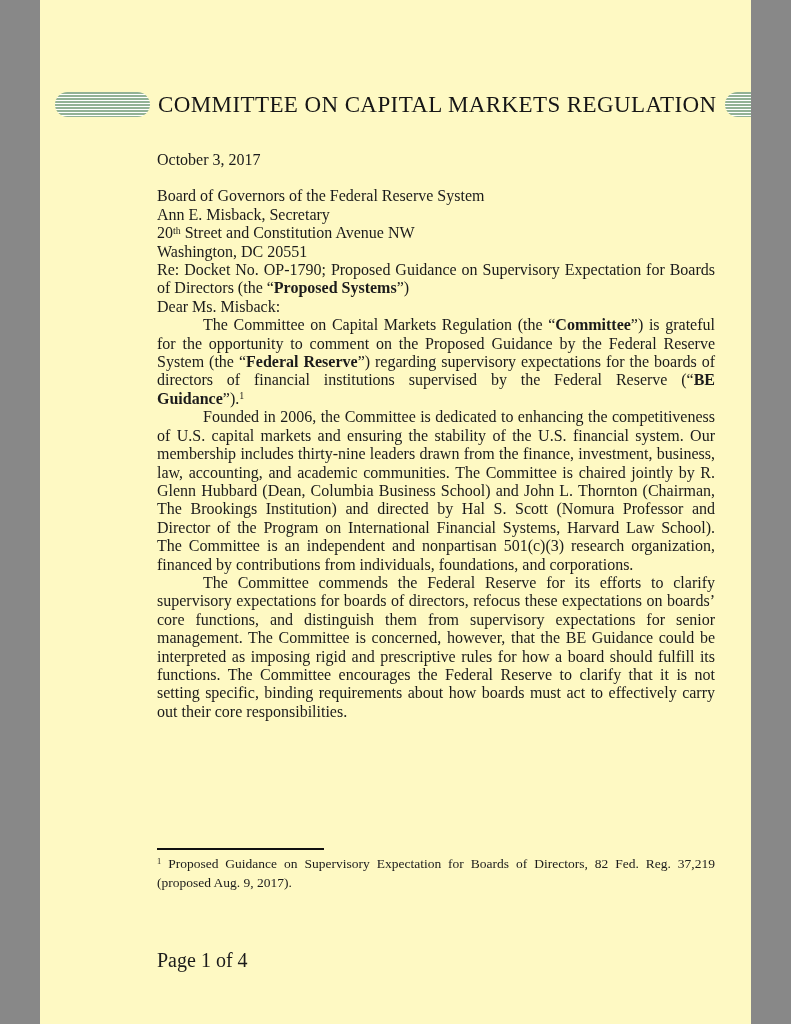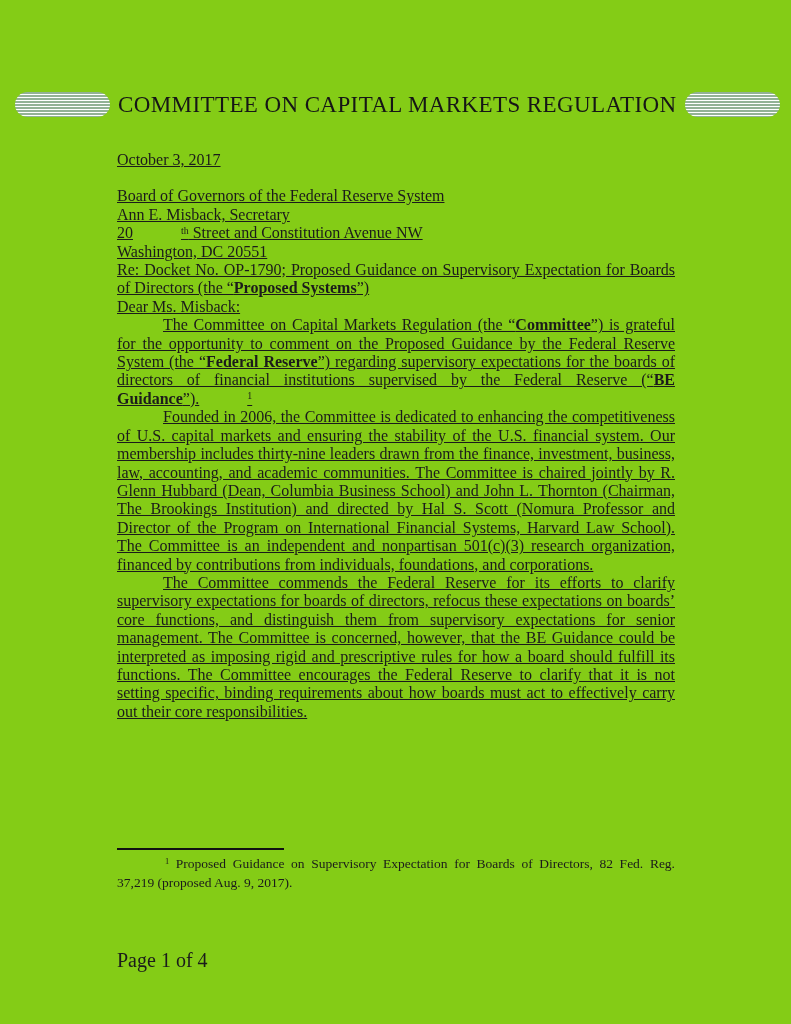--- a/index.html
+++ b/index.html
@@ -5,23 +5,23 @@
   :root {
     --bar-green: #92b295;
     --link-blue: #41609e;
     --text: #1b1b1b;
   }
   * { margin: 0; padding: 0; box-sizing: border-box; }
   html, body { background: #888; }
   body { display: flex; justify-content: center; }
   .page {
     position: relative;
-    width: 791px;
+    width: 711px;
     height: 1024px;
-    background: #84cc16;
+    background: #fef9c3;
     font-family: "Liberation Serif", "DejaVu Serif", serif;
     color: var(--text);
     overflow: hidden;
   }
 
   
   .letterhead {
     position: absolute;
     top: 92px;
     left: 15px;
@@ -54,41 +54,40 @@
 
   
   .content {
     position: absolute;
     left: 117px;
     width: 558px;
     top: 151px;
     font-size: 16px;
     line-height: 18.4px;
   }
-  .content p { margin: 0; text-decoration: underline; }
+  .content p { margin: 0; }
   .address { margin-top: 18px; }
   .via-line { margin-top: 21px; }
   .re-line { margin-top: 15px; text-align: justify; }
   .salutation { margin-top: 17px; }
   .para {
     text-align: justify;
     text-indent: 46px;
   }
   .para-1 { margin-top: 16px; }
   .para-2 { margin-top: 17px; }
   .para-3 { margin-top: 25px; }
 
   .b { font-weight: bold; }
   sup {
     font-size: 0.62em;
     line-height: 0;
     position: relative;
     top: -0.45em;
     vertical-align: baseline;
-    margin-left: 48px;
   }
   .email-link {
     color: var(--link-blue);
     text-decoration: underline;
     cursor: pointer;
   }
 
   
   .footnote-area {
     position: absolute;

